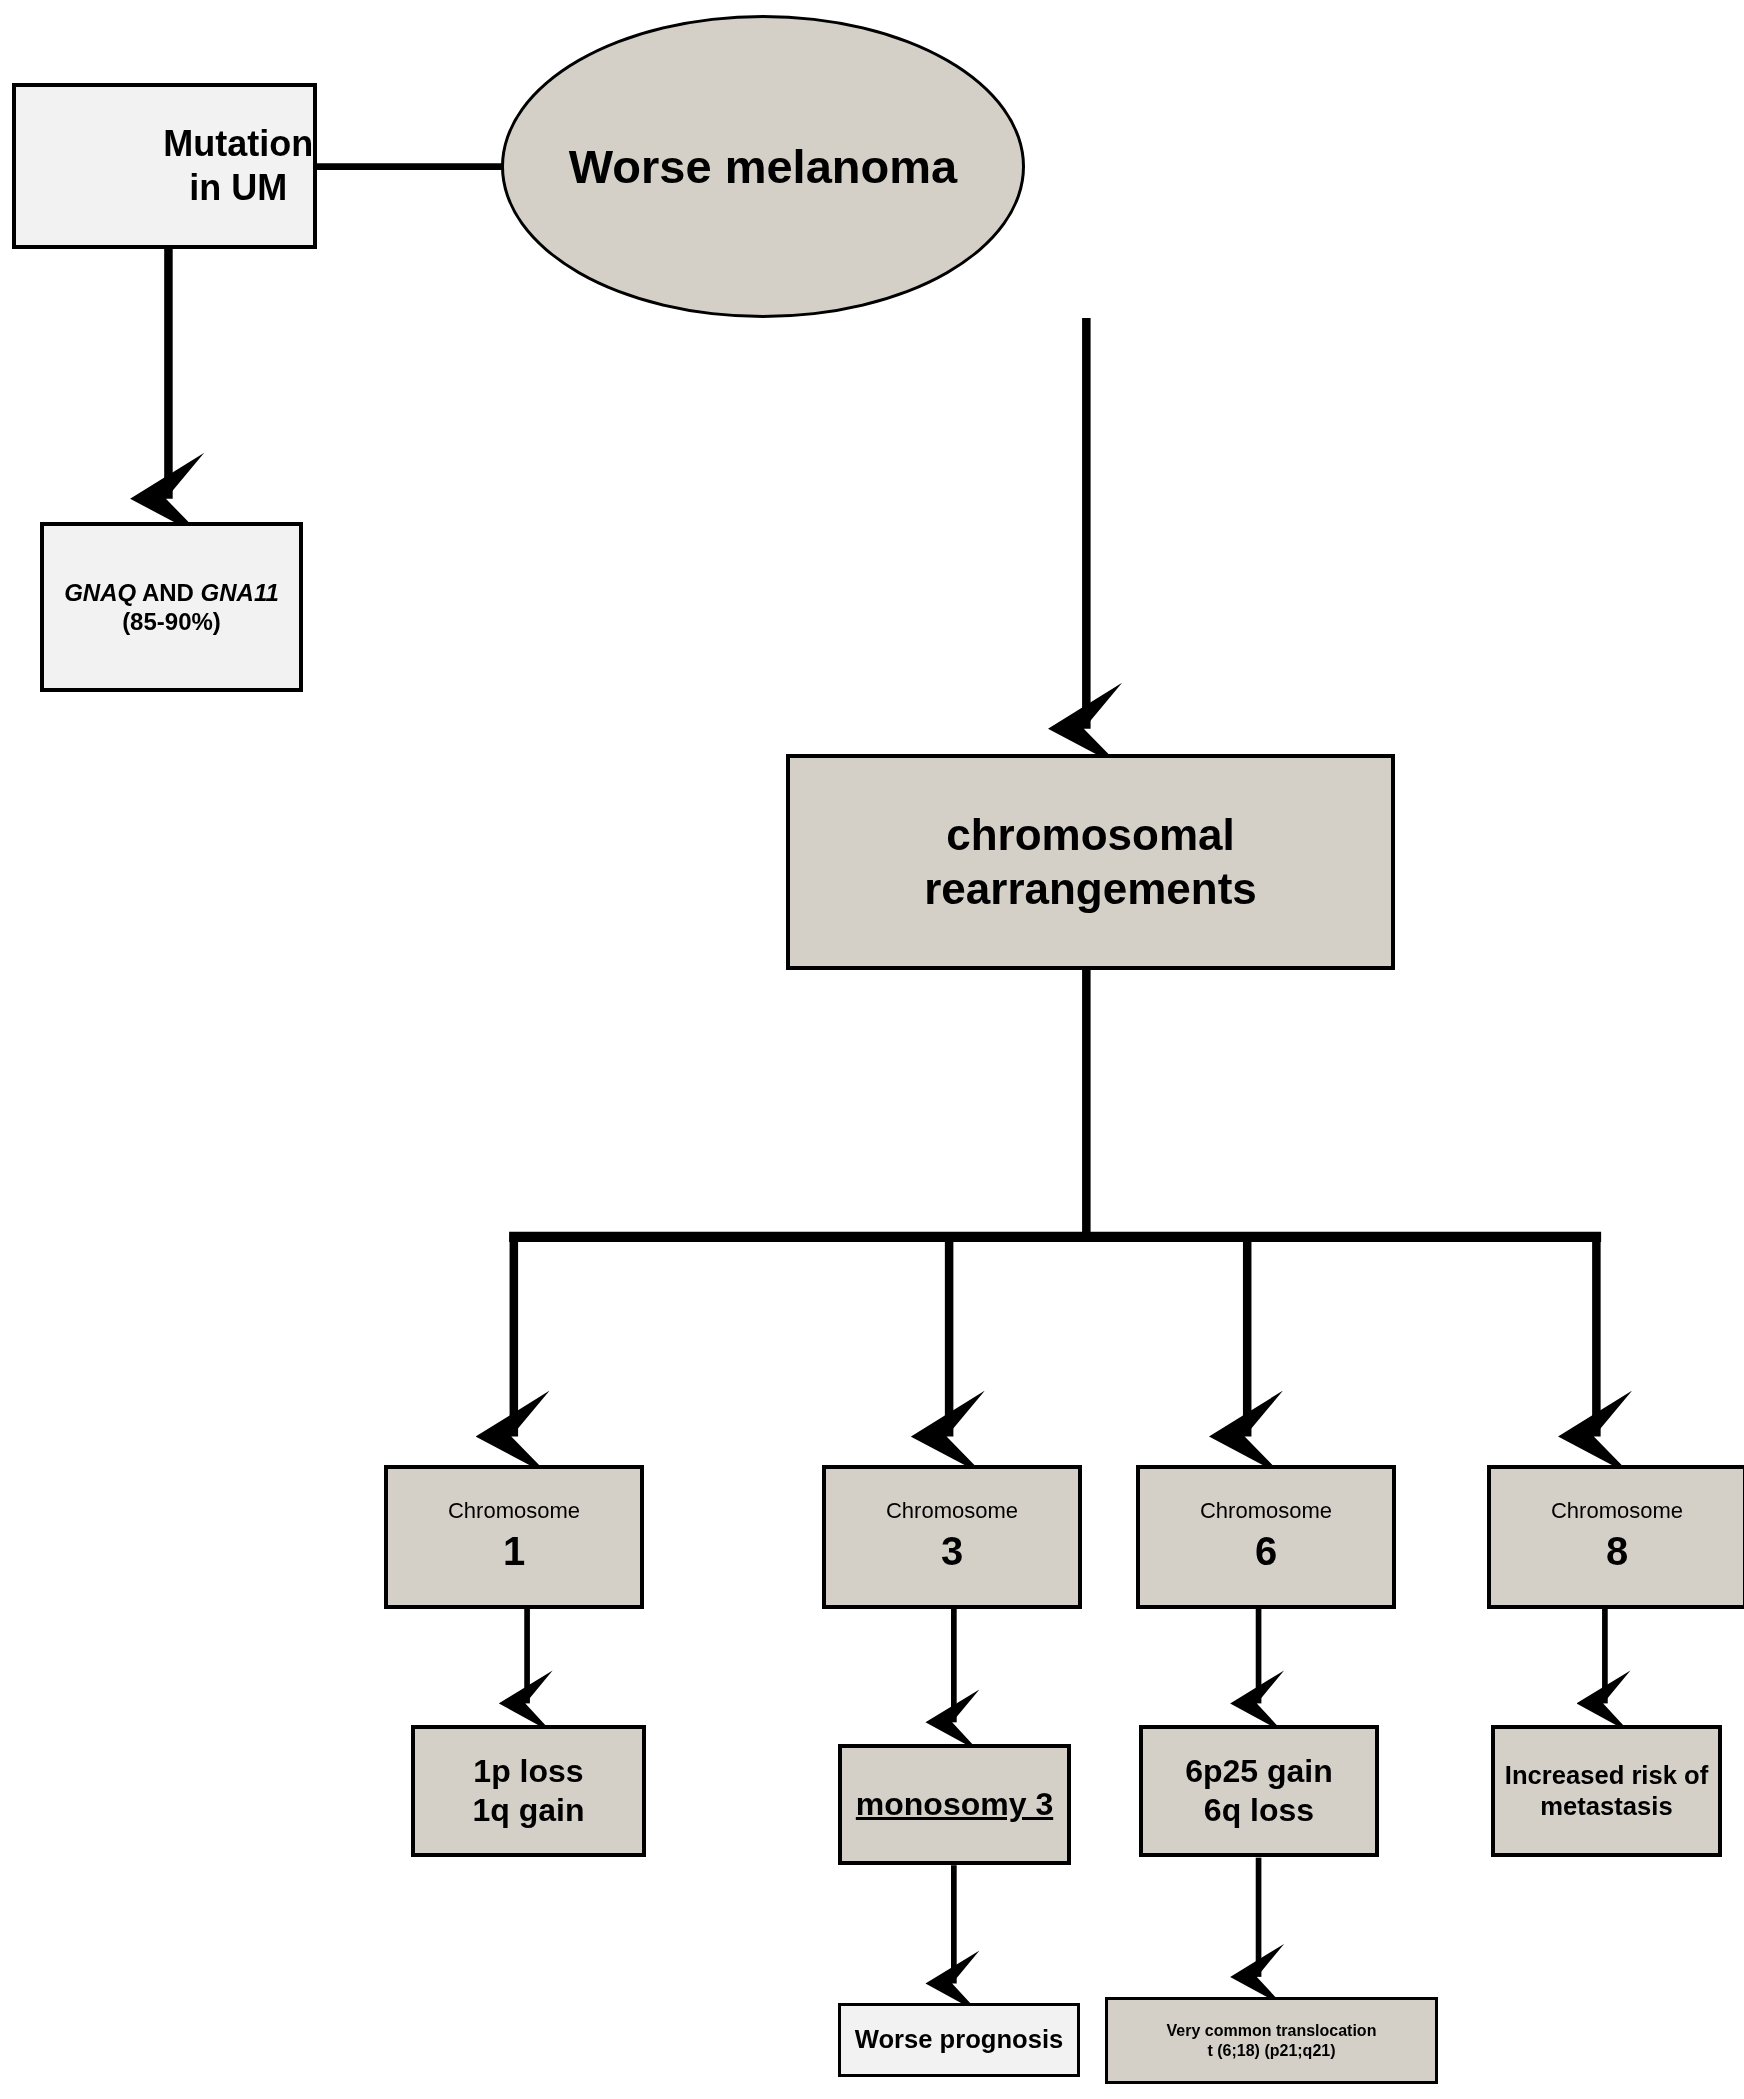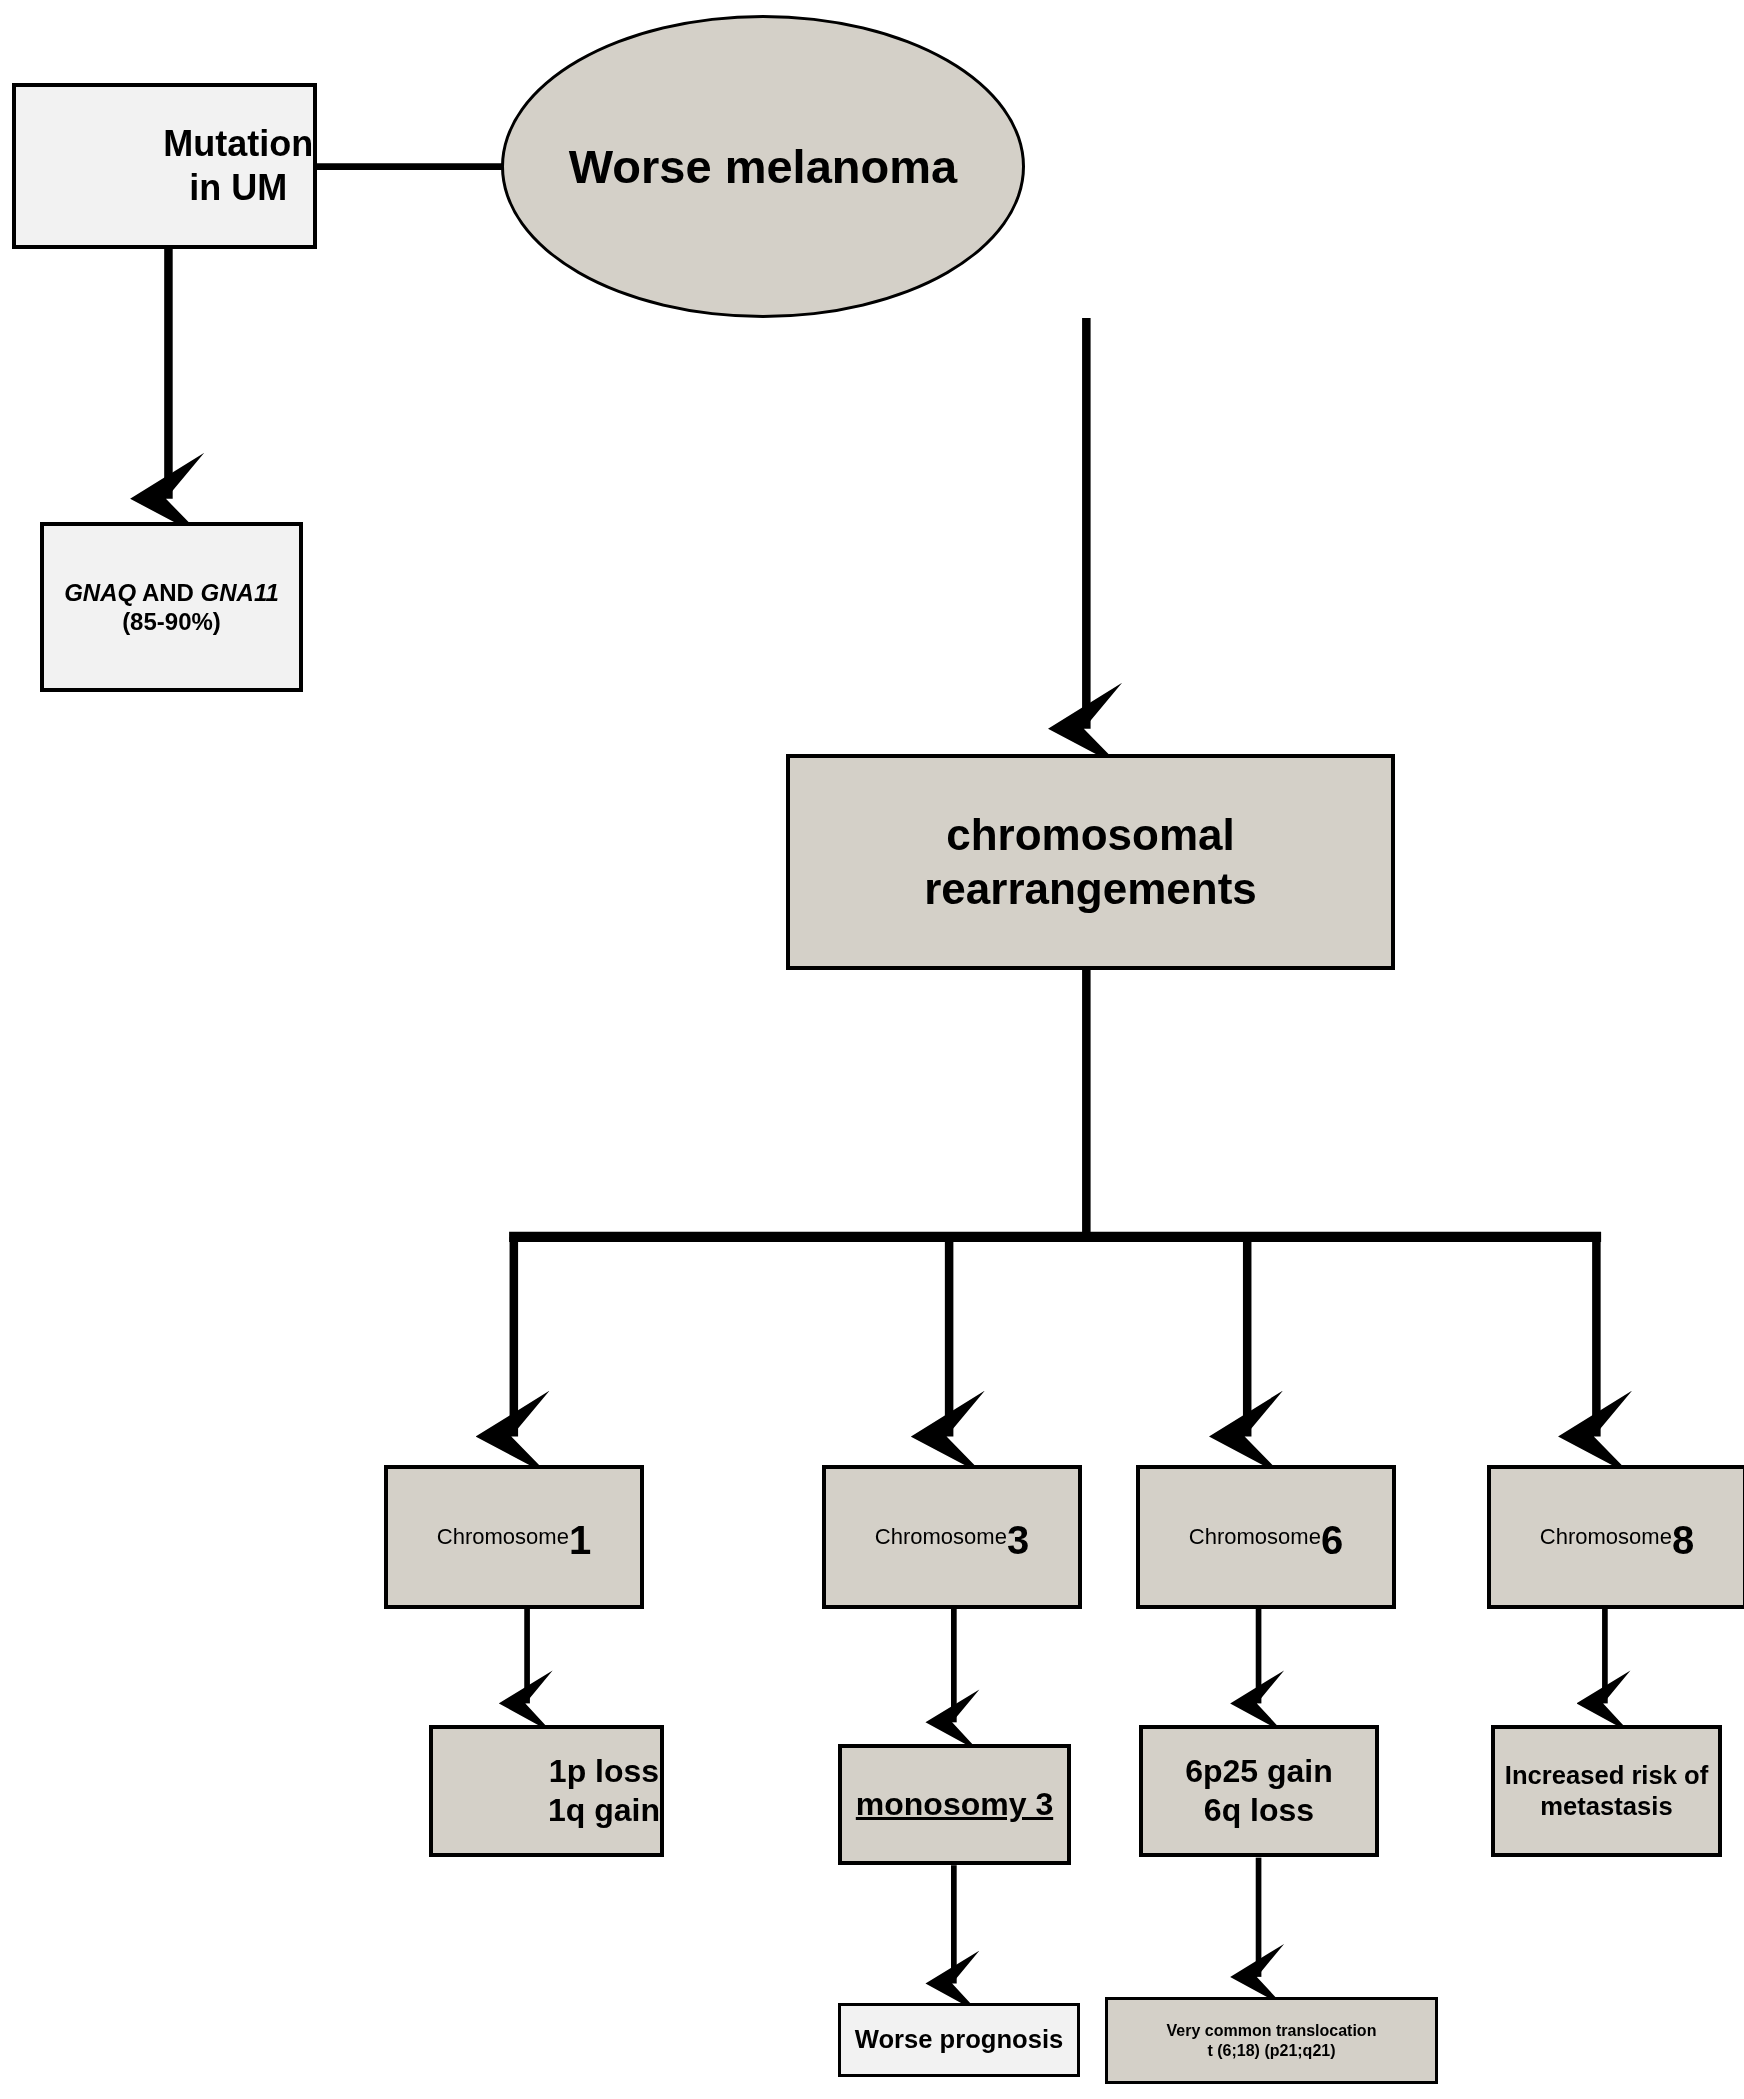--- a/index.html
+++ b/index.html
@@ -63,21 +63,21 @@
     font-size: 47px; font-weight: bold;
   }
 
   #node-rearr {
     left: 786px; top: 754px; width: 609px; height: 216px;
     font-size: 44px; font-weight: bold;
   }
 
   .chrom-box {
     top: 1465px; width: 260px; height: 144px;
-    flex-direction: row;
+    flex-direction: column;
     justify-content: center;
   }
   .chrom-box .chrom-label {
     font-size: 22px;
     font-weight: normal;
     line-height: 1.0;
   }
   .chrom-box .chrom-num {
     font-size: 40px;
     font-weight: bold;
@@ -87,21 +87,21 @@
   #node-chrom-1 { left: 384px; }
   #node-chrom-3 { left: 822px; }
   #node-chrom-6 { left: 1136px; }
   #node-chrom-8 { left: 1487px; }
 
   .leaf-box {
     font-size: 32px;
     font-weight: bold;
   }
   #node-leaf-1 {
-    left: 429px; top: 1725px; width: 235px; height: 132px; justify-content: flex-end;
+    left: 411px; top: 1725px; width: 235px; height: 132px;
   }
   #node-leaf-3 {
     left: 838px; top: 1744px; width: 233px; height: 121px; text-decoration: underline;
   }
   #node-leaf-6 {
     left: 1139px; top: 1725px; width: 240px; height: 132px;
   }
   #node-leaf-8 {
     left: 1491px; top: 1725px; width: 231px; height: 132px;
     font-size: 25.6px;

